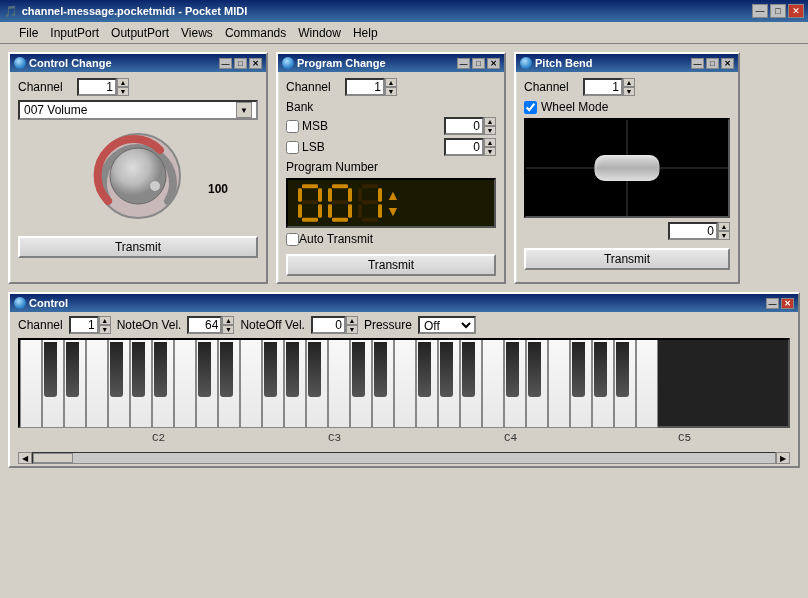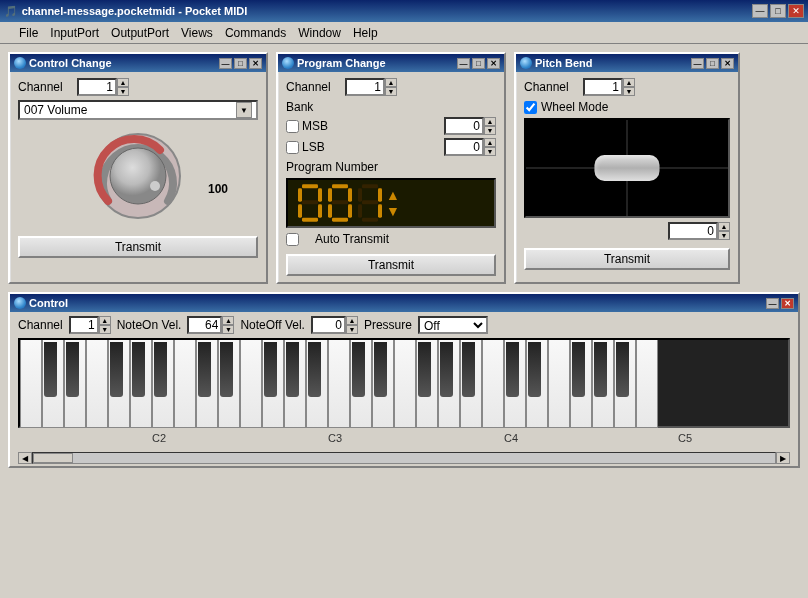--- a/index.html
+++ b/index.html
@@ -254,21 +254,21 @@
     }
     .seg-arr {
       font-size: 14px;
       color: #cc8800;
       cursor: pointer;
       line-height: 1;
     }
     .auto-transmit-row {
       display: flex;
       align-items: center;
-      gap: 16px;
+      gap: 0;
       font-size: 12px;
       margin: 4px 0;
     }
     
     .pitch-canvas {
       background: black;
       width: 100%;
       height: 100px;
       position: relative;
       border: 2px inset #555;
@@ -656,21 +656,21 @@
       </div>
       <span class="kbd-label">NoteOff Vel.</span>
       <div class="spin-input">
         <input type="text" value="0" style="width: 35px;">
         <div class="spin-arrows">
           <div class="spin-arrow">▲</div>
           <div class="spin-arrow">▼</div>
         </div>
       </div>
       <span class="kbd-label">Pressure</span>
-      <select class="select-dropdown" style="width:70px;">
+      <select class="select-dropdown" style="width:58px;">
         <option>Off</option>
         <option>Channel</option>
         <option>Poly</option>
       </select>
     </div>
 
     <div class="kbd-area">
       <div class="keys-container" id="piano-keys">
       <div class="white-key"></div>
           <div class="white-key"></div>
@@ -717,21 +717,21 @@
           <div class="black-key" style="left: 420px; top: 2px;"></div>
           <div class="black-key" style="left: 442px; top: 2px;"></div>
           <div class="black-key" style="left: 486px; top: 2px;"></div>
           <div class="black-key" style="left: 508px; top: 2px;"></div>
           <div class="black-key" style="left: 552px; top: 2px;"></div>
           <div class="black-key" style="left: 574px; top: 2px;"></div>
           <div class="black-key" style="left: 596px; top: 2px;"></div>
         </div>
     </div>
 
-    <div class="kbd-note-labels" id="note-labels" style="position:relative; height:18px; background:#d4d0c8; margin: 0 8px;">
+    <div class="kbd-note-labels" id="note-labels" style="position:relative; height:18px; background:#d4d0c8; margin: 0 8px; font-family: Liberation Mono, monospace;">
     <span class="note-label" style="left: 134px;">C2</span>
         <span class="note-label" style="left: 310px;">C3</span>
         <span class="note-label" style="left: 486px;">C4</span>
         <span class="note-label" style="left: 660px; text-align: center;">C5</span>
       </div>
 
     <div class="scrollbar-area">
       <div class="scrollbar-left">◀</div>
       <div class="scrollbar-track">
         <div class="scrollbar-thumb"></div>

